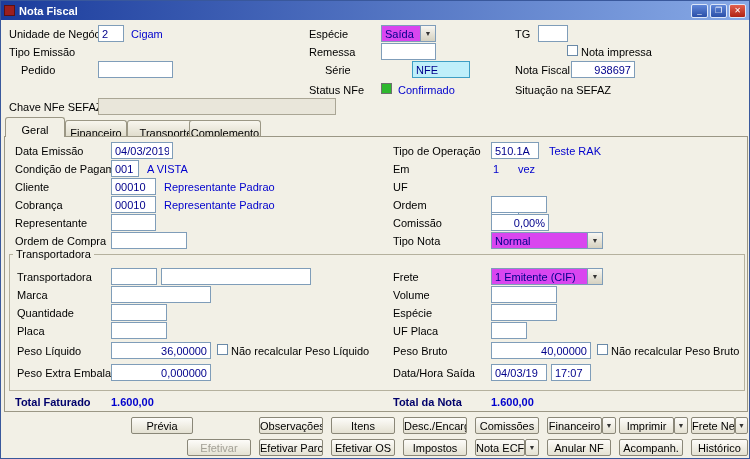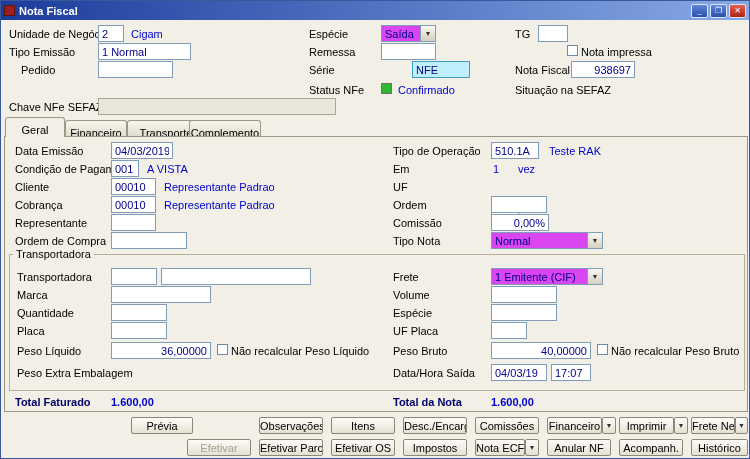--- a/index.html
+++ b/index.html
@@ -65,32 +65,31 @@
   <div class="lbl" style="left:308px;top:27px">Espécie</div>
   <div class="combo" style="left:380px;top:24px;width:55px">
     <span class="val">Saída</span>
     <span class="arrow">▼</span>
   </div>
 
   <div class="lbl" style="left:514px;top:27px">TG</div>
   <input class="inp" style="left: 537px; top: 24px; width: 30px;" value="">
 
   <div class="lbl" style="left:8px;top:45px">Tipo Emissão</div>
-  <input class="inp" style="left: 97px; top: 42px; width: 93px;" value="1 Normal">
 
   <div class="lbl" style="left:308px;top:45px">Remessa</div>
   <input class="inp" style="left: 380px; top: 42px; width: 55px;" value="">
 
   <div class="chkbox" style="left:566px;top:44px"></div>
   <div class="lbl" style="left:580px;top:45px">Nota impressa</div>
 
   <div class="lbl" style="left:20px;top:63px">Pedido</div>
   <input class="inp" style="left: 97px; top: 60px; width: 75px;" value="">
 
-  <div class="lbl" style="left:308px;top:63px">Série</div>
+  <div class="lbl" style="left:324px;top:63px">Série</div>
   <input class="inp hl" style="left: 380px; top: 60px; width: 58px;" value="NFE">
 
   <div class="lbl" style="left:514px;top:63px">Nota Fiscal</div>
   <input class="inp right" style="left: 570px; top: 60px; width: 64px;" value="938697">
 
   <div class="lbl" style="left:308px;top:83px">Status NFe</div>
   <div class="statusbox" style="left:380px;top:82px"></div>
   <div class="desc" style="left:397px;top:83px">Confirmado</div>
 
   <div class="lbl" style="left:514px;top:83px">Situação na SEFAZ</div>
@@ -163,20 +162,21 @@
 
   <div class="lbl" style="left:16px;top:324px">Placa</div>
   <input class="inp" style="left: 110px; top: 321px; width: 56px;" value="">
 
   <div class="lbl" style="left:16px;top:344px">Peso Líquido</div>
   <input class="inp right" style="left: 110px; top: 341px; width: 100px;" value="36,00000">
   <div class="chkbox" style="left:216px;top:343px"></div>
   <div class="lbl" style="left:230px;top:344px">Não recalcular Peso Líquido</div>
 
   <div class="lbl" style="left:16px;top:366px">Peso Extra Embalagem</div>
+  <input class="inp right" style="left: 110px; top: 363px; width: 100px;" value="0,000000">
 
   <div class="lbl" style="left:392px;top:270px">Frete</div>
   <div class="combo" style="left:490px;top:267px;width:112px">
     <span class="val">1 Emitente (CIF)</span>
     <span class="arrow">▼</span>
   </div>
 
   <div class="lbl" style="left:392px;top:288px">Volume</div>
   <input class="inp" style="left: 490px; top: 285px; width: 66px;" value="">
 

